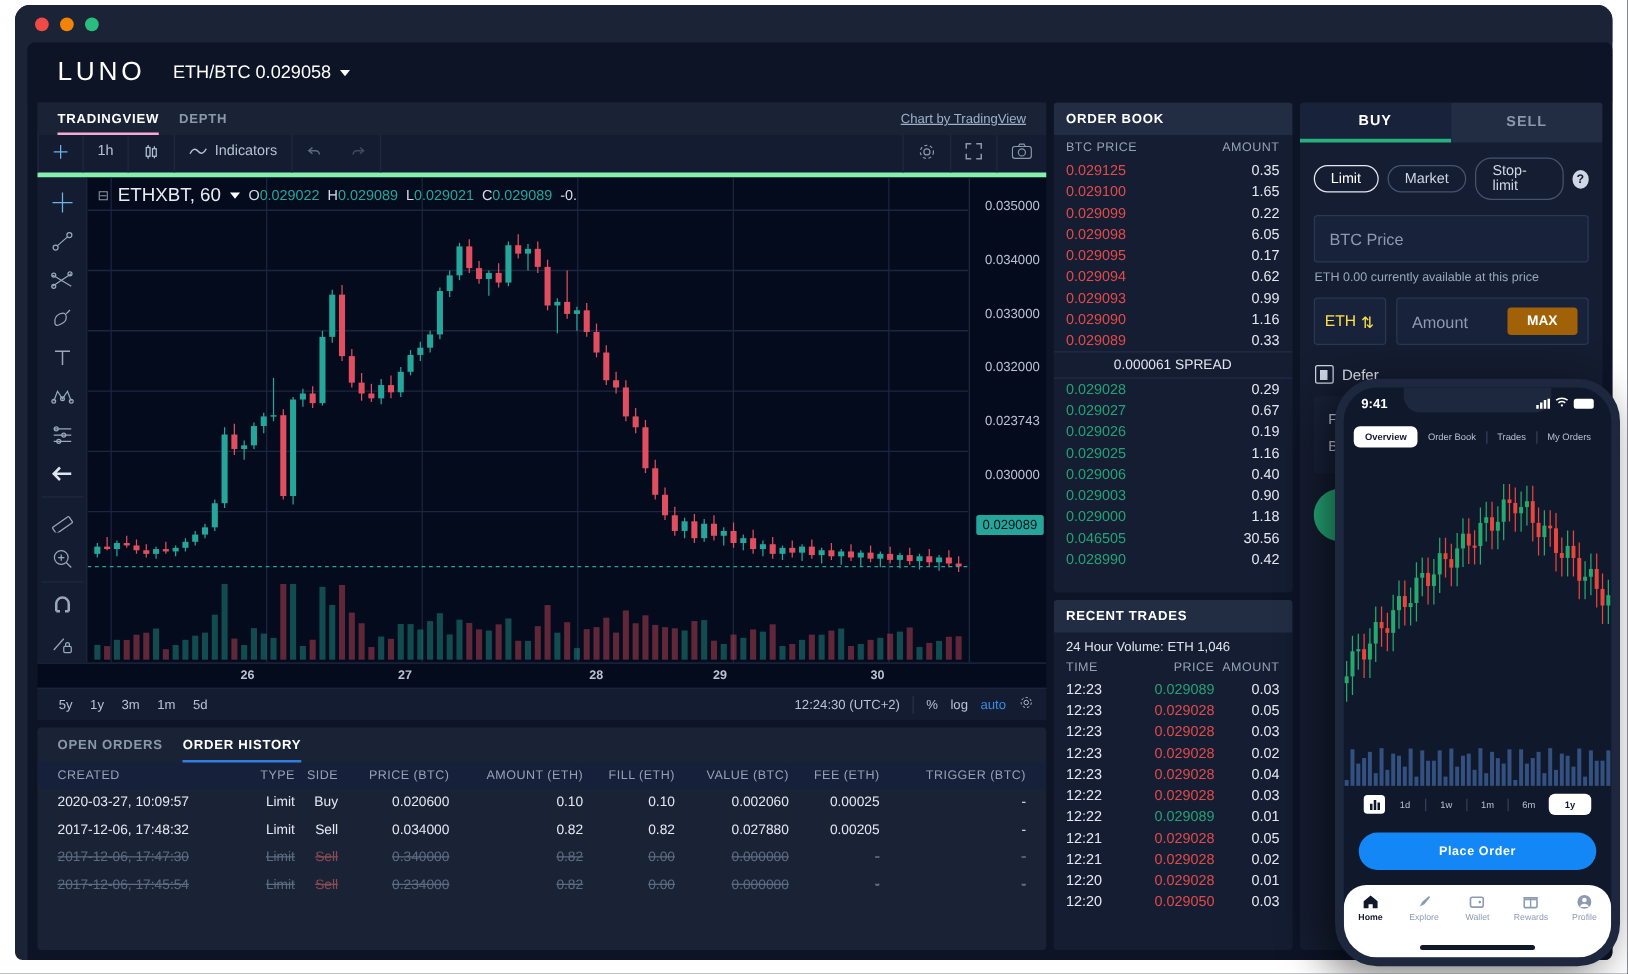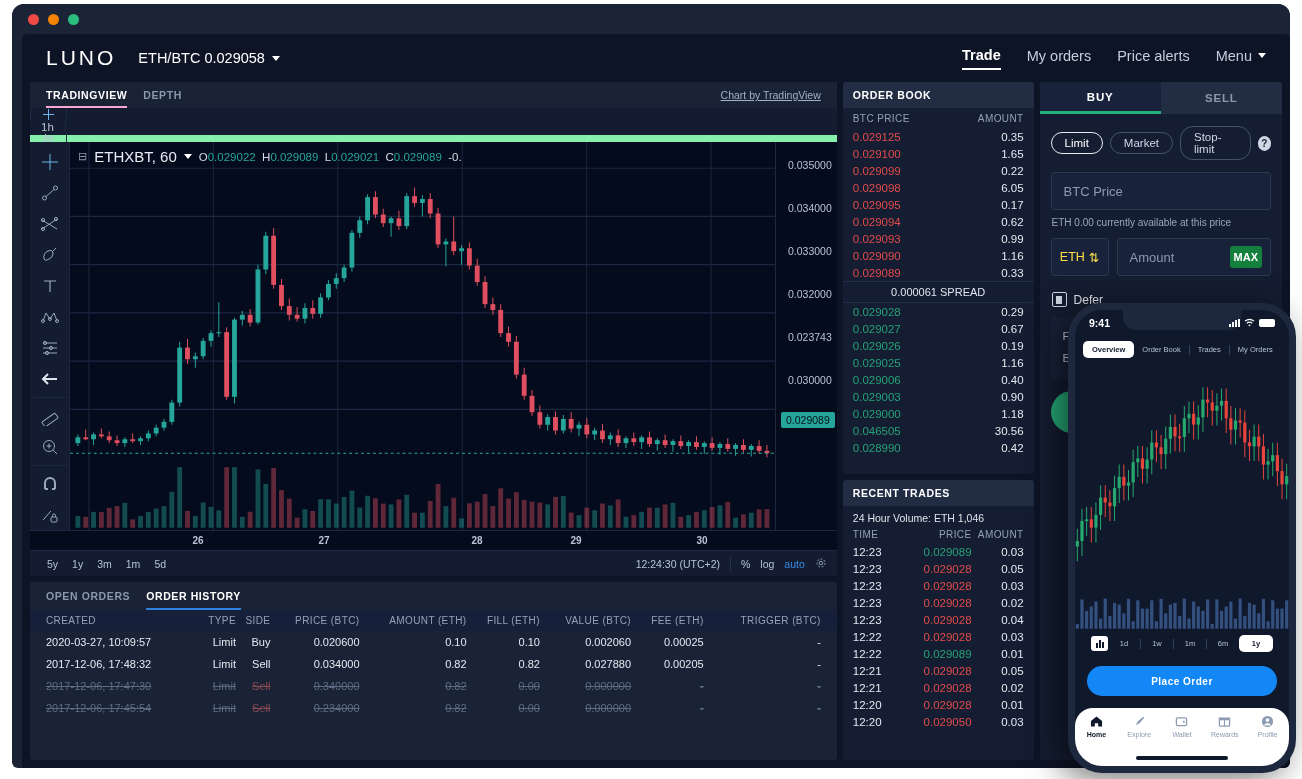--- a/index.html
+++ b/index.html
@@ -67,23 +67,22 @@
     height: 26px; display: flex; align-items: center; padding: 0 16px;
     background: #1a2336; position: relative;
   }
   .ctab { font-size: 10.5px; letter-spacing: .6px; color: #8b97ab; margin-right: 16px;
     font-weight: bold; cursor: pointer; height: 26px; line-height: 26px; }
   .ctab.active { color: #fff; border-bottom: 2px solid #f9a8d4; }
   .tv-link { margin-left: auto; font-size: 10.5px; color: #9fb0c8;
     text-decoration: underline; cursor: pointer; }
 
   .tv-toolbar {
-    height: 34px; background: #131c30; display: flex; align-items: flex-start;
-    border-bottom: 7px solid #86efac;
-    flex-direction: column;
+    height: 34px; background: #131c30; display: flex; align-items: flex-end;
+    border-bottom: 4px solid #86efac;
   }
   .tvbtn { height: 34px; display: flex; align-items: center; gap: 6px;
     padding: 0 11px; color: #b7c2d4; font-size: 11.5px;
     border-right: 1px solid #1e2840; cursor: pointer; }
   .tvbtn.first { border-left: 1px solid #1e2840; }
   .tvbtn.noborder { border-right: none; }
   .tv-right { margin-left: auto; display: flex; }
 
   .chart-main { flex: 1; display: flex; position: relative; }
   .tv-left {
@@ -193,22 +192,22 @@
     border-radius: 3px; display: flex; align-items: center; padding: 0 12px;
     color: #8e9ab0; font-size: 13px; cursor: text; }
   .hintline { font-size: 10px; color: #9aa6ba; padding: 7px 12px 10px; }
   .amtrow { display: flex; gap: 8px; margin: 0 11px; }
   .cursel { width: 58px; height: 38px; background: #18223a; border: 1px solid #2c3750;
     border-radius: 3px; display: flex; align-items: center; justify-content: center;
     gap: 4px; color: #fde047; font-size: 12.5px; cursor: pointer; }
   .amtinp { flex: 1; height: 38px; background: #18223a; border: 1px solid #2c3750;
     border-radius: 3px; display: flex; align-items: center; padding: 0 8px 0 12px;
     color: #8e9ab0; font-size: 13px; }
-  .maxbtn { margin-left: auto; background: #15803d; color: #fff; font-size: 11px;
-    font-weight: bold; padding: 5px 4px; border-radius: 3px; cursor: pointer; }
+  .maxbtn { margin-left: auto; background: #a16207; color: #fff; font-size: 11px;
+    font-weight: bold; padding: 5px 16px; border-radius: 3px; cursor: pointer; }
   .defer { display: flex; align-items: center; gap: 7px; padding: 16px 12px 10px;
     color: #e4e9f1; font-size: 12px; }
   .defbox { width: 15px; height: 15px; border: 1.5px solid #cfd7e4; border-radius: 2px;
     display: flex; align-items: center; justify-content: center; }
   .defbox i { width: 6px; height: 8px; background: #cfd7e4; display:block; }
   .feebox { margin: 0 11px; background: #18223a; border-radius: 3px; padding: 9px 12px;
     font-size: 11.5px; color: #cfd7e4; line-height: 1.9; }
   .submit { margin: 12px 11px 0; height: 42px; background: #27b07b; border-radius: 21px;
     display:flex; align-items:center; justify-content:center; color: #fff;
     font-size: 13.5px; font-weight: bold; cursor: pointer; }
@@ -266,29 +265,20 @@
 
   <div class="app">
 
     <div class="topnav">
       <div class="logo">LUNO</div>
       <div class="pair">
         <span>ETH/BTC 0.029058</span>
         <span class="caret"></span>
       </div>
       <div class="navspacer"></div>
-      <div class="navlinks">
-        <div class="navlink active">Trade</div>
-        <div class="navlink">My orders</div>
-        <div class="navlink">Price alerts</div>
-        <div class="navlink menu">
-          <span>Menu</span>
-          <span class="caret"></span>
-        </div>
-      </div>
     </div>
 
     <div class="body">
 
       <div class="col-chart">
 
         <div class="panel chart-panel">
           <div class="chart-tabs">
             <div class="ctab active">TRADINGVIEW</div>
             <div class="ctab">DEPTH</div>

